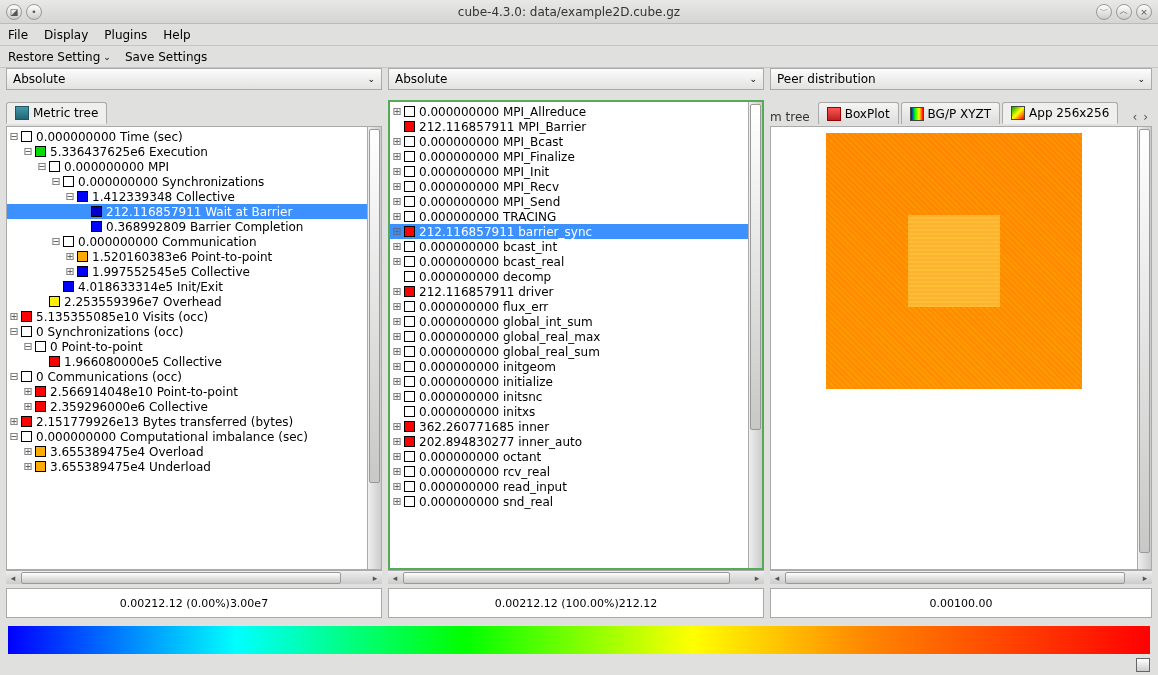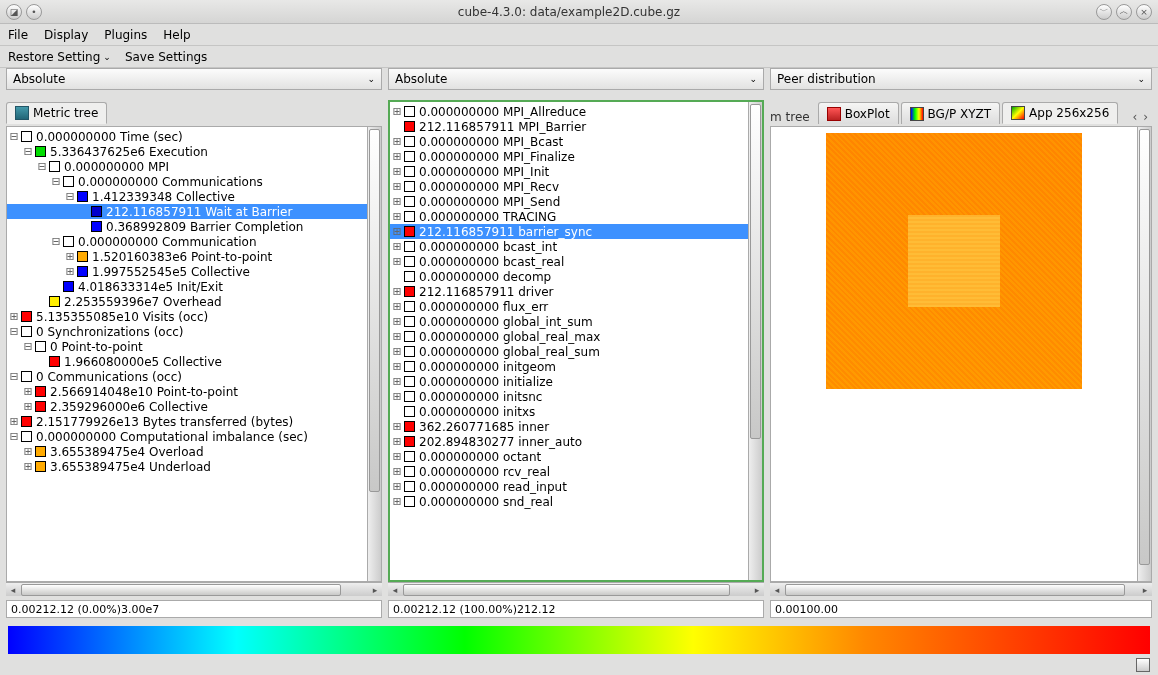--- a/index.html
+++ b/index.html
@@ -45,21 +45,21 @@
 .sq.orange { background: #fa0; }
 .sq.yellow { background: #fe0; }
 .sq.navy { background: #00c; }
 .tree-label { font-size: 12px; }
 .vscroll { width: 14px; background: linear-gradient(90deg,#eee,#ccc); border-left: 1px solid #aaa; position: relative; }
 .vscroll .thumb { position: absolute; left: 1px; right: 1px; background: linear-gradient(#fff,#c8c8c7); border: 1px solid #999; border-radius: 2px; }
 .hscroll { height: 14px; background: linear-gradient(#eee,#ccc); border-top: 1px solid #aaa; margin-top: 0; display:flex; align-items:center; }
 .hscroll .track { flex:1; height: 12px; position: relative; }
 .hscroll .thumb { position:absolute; top:0; bottom:0; background: linear-gradient(#fff,#c8c8c7); border:1px solid #999; border-radius:2px; }
 .hscroll .arrow { width:14px; text-align:center; font-size:9px; color:#555; cursor:pointer; }
-.scaleline { height: 18px; border: 1px solid #aaa; background: #fff; display: flex; align-items: center; padding: 0 4px; margin-top: 4px; justify-content: flex-start; font-size: 11px; }
+.scaleline { height: 30px; border: 1px solid #aaa; background: #fff; display: flex; align-items: center; padding: 0 4px; margin-top: 4px; justify-content: center; font-size: 11px; }
 .rainbow-bar { height: 28px; margin: 8px 8px 0 8px; background: linear-gradient(90deg,#00f 0%,#0ff 20%,#0f0 40%,#ff0 60%,#f80 75%,#f00 100%); }
 .viz { flex: 1; border: 1px solid #aaa; background: #fff; display: flex; overflow: hidden; }
 .viz-inner { flex: 1; display: flex; align-items: flex-start; justify-content: center; padding: 6px 0; position: relative; }
 .heat { width: 256px; height: 256px; background:
   repeating-linear-gradient(45deg, rgba(255,120,0,0.35) 0 2px, rgba(255,160,0,0.35) 2px 4px),
   linear-gradient(#ff8c00,#ff9800); position: relative; }
 .heat .inner { position: absolute; left: 82px; top: 82px; width: 92px; height: 92px; background:
   repeating-linear-gradient(0deg, rgba(255,200,60,0.5) 0 2px, rgba(255,180,40,0.5) 2px 4px),
   #ffb030; }
 .statusbar { height: 22px; display: flex; align-items: center; justify-content: flex-end; padding: 0 8px; }
@@ -131,21 +131,21 @@
             <span class="ind">⊟</span>
             <span class="sq white"></span>
             <span class="tree-label">0.000000000 MPI</span>
           </div>
           <div class="tree-row">
             <span class="ind"> </span>
             <span class="ind"> </span>
             <span class="ind"> </span>
             <span class="ind">⊟</span>
             <span class="sq white"></span>
-            <span class="tree-label">0.000000000 Communications</span>
+            <span class="tree-label">0.000000000 Synchronizations</span>
           </div>
           <div class="tree-row">
             <span class="ind"> </span>
             <span class="ind"> </span>
             <span class="ind"> </span>
             <span class="ind"> </span>
             <span class="ind">⊟</span>
             <span class="sq blue"></span>
             <span class="tree-label">1.412339348 Collective</span>
           </div>

